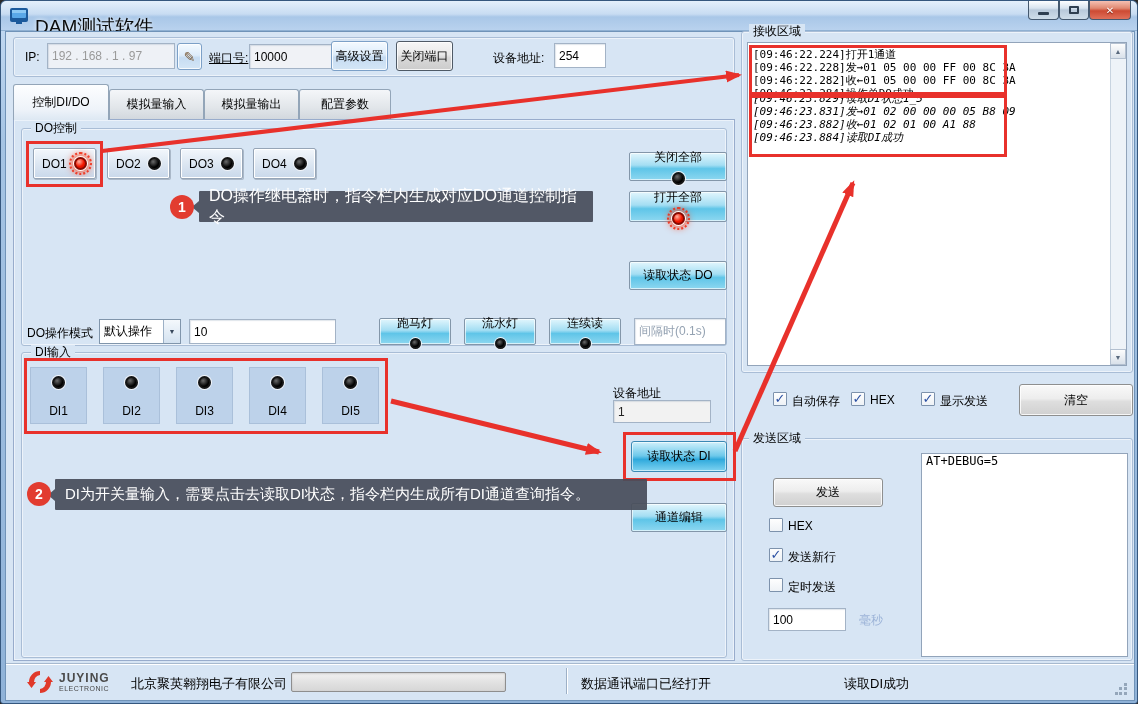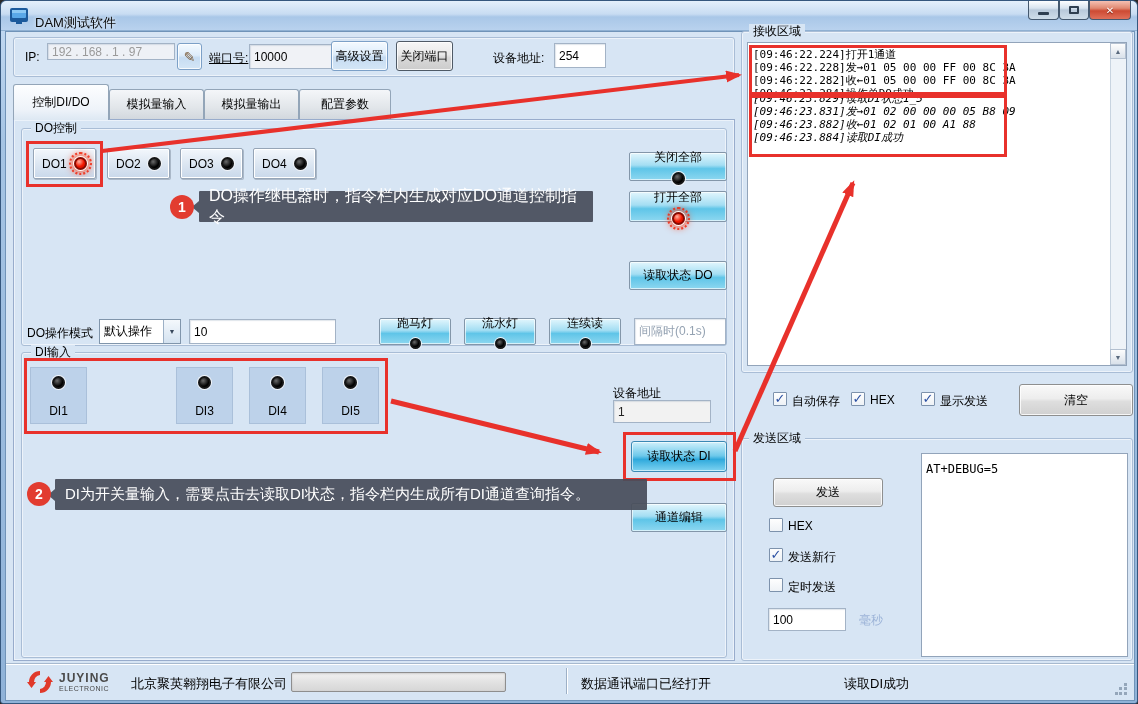--- a/index.html
+++ b/index.html
@@ -6,21 +6,21 @@
   *{box-sizing:border-box;}
   .window{position:relative;width:1138px;height:704px;overflow:hidden;
     font-family:"Liberation Sans","DejaVu Sans",sans-serif;font-size:12px;color:#000;
     background:linear-gradient(180deg,#c6dcf4 0%,#a5c4e4 20%,#8fb2d8 100%);
     border:1px solid #35577e;border-radius:6px 6px 3px 3px;}
   .abs{position:absolute;}
   
   .titlebar{position:absolute;left:0;top:0;width:100%;height:30px;
     background:linear-gradient(180deg,#e4f0fc 0%,#c8dcf2 45%,#a9c7e8 55%,#b9d2ee 100%);
     border-radius:6px 6px 0 0;border-bottom:1px solid #8fb0d2;}
-  .win-title{position:absolute;left:34px;top:13px;font-size:13px;color:#0a0a0a;text-shadow:0 0 4px #fff;}
+  .win-title{position:absolute;left:34px;top:13px;font-size:19px;color:#0a0a0a;text-shadow:0 0 4px #fff;}
   .capbtn{position:absolute;top:0;height:19px;border:1px solid #44586e;border-top:none;
     background:linear-gradient(180deg,#fdfeff 0%,#d7e3ef 40%,#b8c9da 50%,#cfdde9 100%);
     border-radius:0 0 4px 4px;display:flex;align-items:center;justify-content:center;
     color:#3a4a5a;font-size:10px;cursor:default;}
   .capbtn.close{background:linear-gradient(180deg,#f5c0b2 0%,#e08972 40%,#cd4a33 55%,#e0705a 100%);
     color:#fff;font-weight:bold;text-shadow:0 1px 1px #7a1a0a;}
   .glyph-min{display:block;width:11px;height:3px;background:#2f3f50;border-radius:1px;margin-top:7px;}
   .glyph-max{display:block;width:10px;height:8px;border:2px solid #2f3f50;border-radius:1px;}
   
   .client{position:absolute;left:4px;top:30px;width:1130px;height:670px;background:#d7e5f4;border:1px solid #7093b8;}
@@ -120,21 +120,21 @@
       </span>
     <span class="capbtn close" style="left:1088px;width:42px;">
         <span>✕</span>
       </span>
   </div>
 
   <div class="client"></div>
 
   <div class="gbx" style="left:12px;top:36px;width:722px;height:40px;"></div>
   <span class="lbl" style="left:24px;top:49px;">IP:</span>
-  <input class="inp gray" style="left: 46px; top: 42px; width: 128px; height: 17px;" readonly="" value="192 . 168 . 1 . 97">
+  <input class="inp gray" style="left: 46px; top: 42px; width: 128px; height: 26px;" readonly="" value="192 . 168 . 1 . 97">
   <span class="btn btn-blue abs" style="left:176px;top:42px;width:25px;height:27px;color:#7a5a38;font-size:14px;">
       <span>✎</span>
     </span>
   <span class="lbl" style="left:208px;top:49px;text-decoration:underline;">端口号:</span>
   <input class="inp" style="left: 248px; top: 43px; width: 94px; height: 25px; background: rgb(240, 242, 246);" value="10000">
   <span class="btn btn-blue abs" style="left:330px;top:40px;width:57px;height:30px;">
       <span>高级设置</span>
     </span>
   <span class="btn btn-dark abs" style="left:395px;top:40px;width:57px;height:30px;">
       <span>关闭端口</span>
@@ -207,20 +207,24 @@
       <span class="led" style="width:11px;height:11px;"></span>
   </div>
   <input class="inp" style="left: 633px; top: 317px; width: 92px; height: 27px; color: rgb(148, 162, 178);" value="间隔时(0.1s)">
 
   <div class="gbx" style="left:20px;top:351px;width:706px;height:306px;"></div>
   <span class="glabel" style="left:30px;top:344px;">DI输入</span>
 
   <div class="tile" style="left:29px;top:366px;">
     <span class="led"></span>
       <span>DI1</span>
+  </div>
+  <div class="tile" style="left:102px;top:366px;">
+    <span class="led"></span>
+      <span>DI2</span>
   </div>
   <div class="tile" style="left:175px;top:366px;">
     <span class="led"></span>
       <span>DI3</span>
   </div>
   <div class="tile" style="left:248px;top:366px;">
     <span class="led"></span>
       <span>DI4</span>
   </div>
   <div class="tile" style="left:321px;top:366px;">
@@ -280,21 +284,21 @@
   <div class="cb" style="left:768px;top:517px;"></div>
   <span class="lbl" style="left:787px;top:518px;">HEX</span>
   <div class="cb" style="left:768px;top:547px;">
       <span class="mark">✓</span>
     </div>
   <span class="lbl" style="left:787px;top:548px;">发送新行</span>
   <div class="cb" style="left:768px;top:577px;"></div>
   <span class="lbl" style="left:787px;top:578px;">定时发送</span>
   <input class="inp" style="left: 767px; top: 607px; width: 78px; height: 23px;" value="100">
   <span class="lbl" style="left:858px;top:611px;color:#9db4d8;">毫秒</span>
-  <textarea class="white-area mono" style="left: 920px; top: 452px; width: 207px; height: 204px; font-size: 12px; padding: 8px 4px; resize: none; outline: none;" spellcheck="false">AT+DEBUG=5</textarea>
+  <textarea class="white-area mono" style="left: 920px; top: 452px; width: 207px; height: 204px; font-size: 12px; padding: 0 4px; resize: none; outline: none;" spellcheck="false">AT+DEBUG=5</textarea>
 
   <div class="statusbar"></div>
   <span class="abs" style="left:26px;top:668px;">
     <svg width="26" height="26" viewBox="0 0 26 26">
       <path d="M13 2 A11 11 0 0 0 2 13 L0 13 L4.5 19 L9 13 L7 13 A7 7 0 0 1 13 6 Z" fill="#e0392a"></path>
       <path d="M13 24 A11 11 0 0 0 24 13 L26 13 L21.5 7 L17 13 L19 13 A7 7 0 0 1 13 20 Z" fill="#e0392a"></path>
     </svg>
   </span>
   <span class="lbl" style="left:58px;top:670px;font-weight:bold;font-size:12px;letter-spacing:1px;color:#4a4a4a;">JUYING</span>
   <span class="lbl" style="left:58px;top:684px;font-size:7px;color:#4a4a4a;letter-spacing:.5px;">ELECTRONIC</span>

